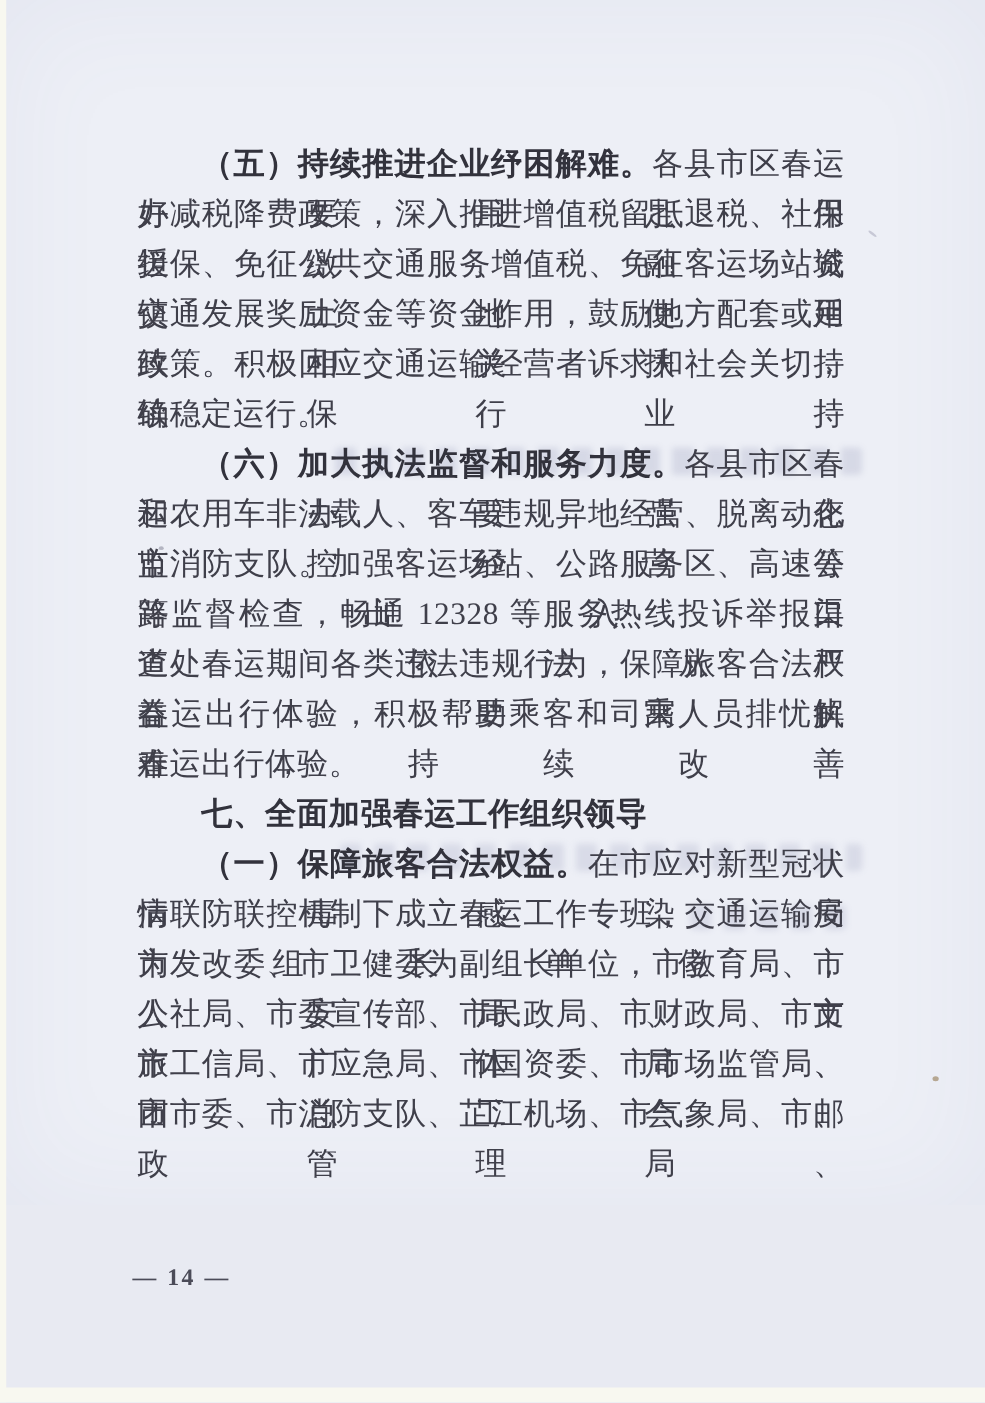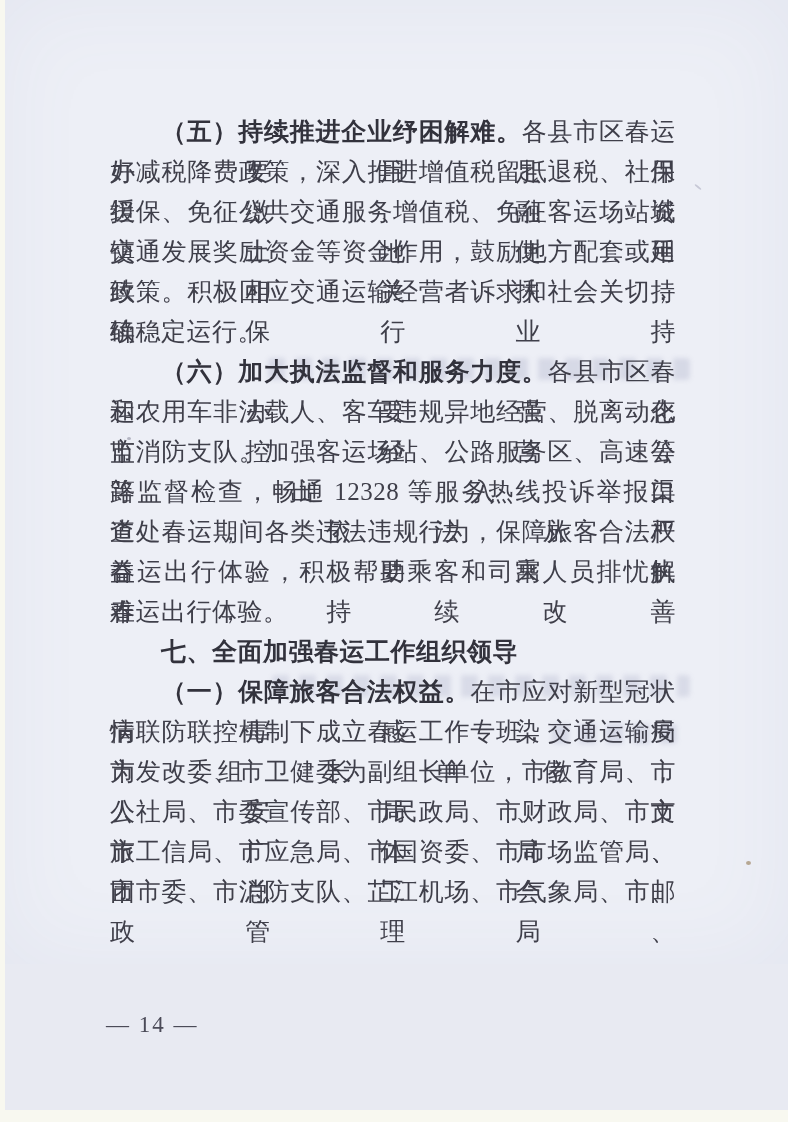--- a/index.html
+++ b/index.html
@@ -56,23 +56,24 @@
     text-indent:51px;
   }
   .line b{
     font-weight:bold;
     color:var(--text-bold,#32323c);
   }
   
   .page-number{
     position:absolute;
     left:106px;top:1012px;
-    font-size:23px;
+    font-size:19px;
     letter-spacing:2px;
     color:#4b4b58;
+    font-weight:bold;
   }
   
   .bleed{
     position:absolute;
     height:22px;
     background:repeating-linear-gradient(90deg,
       rgba(146,150,182,0.55) 0px, rgba(146,150,182,0.55) 17px,
       rgba(146,150,182,0.0) 17px, rgba(146,150,182,0.0) 27px);
     filter:blur(2.4px);
     opacity:0.45;

